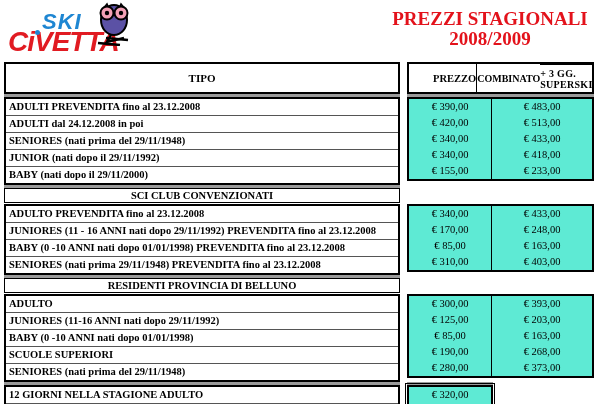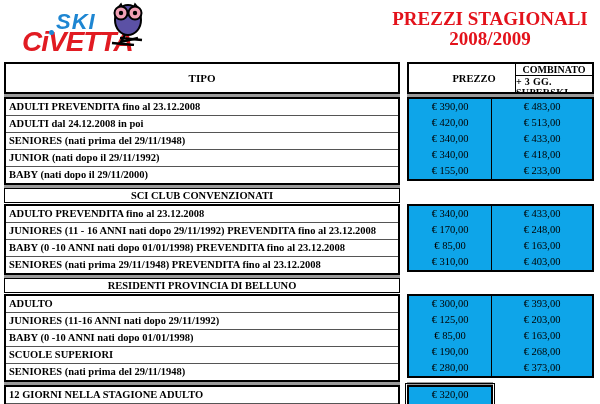--- a/index.html
+++ b/index.html
@@ -1,20 +1,20 @@
 <!DOCTYPE html>
 <html><head>
 <meta charset="utf-8">
 <style>
   html,body{margin:0;padding:0;background:#fff;}
   #page{position:relative;width:600px;height:404px;background:#ffffff;overflow:hidden;
         font-family:"Liberation Serif",serif;color:#000;}
 
   
-  #logo{position:absolute;left:22px;top:2px;width:150px;height:56px;}
+  #logo{position:absolute;left:8px;top:2px;width:150px;height:56px;}
   #logo .ski{position:absolute;left:34px;top:7px;font-family:"Liberation Sans",sans-serif;
              font-weight:bold;font-style:italic;font-size:22px;letter-spacing:1px;color:#1e86d2;}
   #logo .civetta{position:absolute;left:0px;top:24px;font-family:"Liberation Sans",sans-serif;
              font-weight:bold;font-style:italic;font-size:28px;letter-spacing:-1px;color:#e11b22;}
   #logo .i-dot{position:absolute;left:27px;top:28px;width:5px;height:5px;border-radius:50%;
              background:#1e86d2;}
   #logo svg{position:absolute;left:86px;top:0px;}
 
   #title{position:absolute;left:385px;top:9px;width:210px;text-align:center;
          color:#e3121b;font-weight:bold;font-size:19px;line-height:20px;}
@@ -22,37 +22,37 @@
   
   #table{position:absolute;left:4px;top:62px;width:592px;}
   .hdr-row{display:flex;}
   .hdr-left{width:396px;height:32px;border:2px solid #000;box-sizing:border-box;
             display:flex;align-items:center;justify-content:center;
             font-weight:bold;font-size:11px;}
   .hdr-gap{width:7px;}
   .hdr-right{width:187px;height:32px;border:2px solid #000;box-sizing:border-box;display:flex;}
   .hdr-prezzo{width:82px;border-right:1px solid #000;display:flex;align-items:center;
               justify-content:center;font-weight:bold;font-size:10.5px;margin-left:24px;}
-  .hdr-comb{flex:1;display:flex;flex-direction:column;}
+  .hdr-comb{flex:1;display:flex;}
   .hdr-comb .c1{flex:1.4;display:flex;align-items:center;justify-content:center;
                 font-weight:bold;font-size:10px;}
   .hdr-comb .c2{flex:1;border-top:1px solid #000;display:flex;align-items:center;
                 justify-content:center;font-weight:bold;font-size:10px;letter-spacing:.3px;}
 
   .section{display:flex;align-items:flex-start;}
   .band{box-shadow:0 -3px 0 #9b9b9b;}
   .mt3{margin-top:3px;}
   .mt1{margin-top:1px;}
 
   .rows-box{width:396px;border:2px solid #000;box-sizing:border-box;background:#fff;}
   .trow{height:16px;line-height:15px;font-weight:bold;font-size:10.5px;padding-left:3px;
         border-top:1px solid #555;white-space:nowrap;overflow:hidden;}
   .trow:first-child{border-top:none;}
 
-  .price-box{width:187px;border:2px solid #000;box-sizing:border-box;background:#0ea5e9;}
+  .price-box{width:187px;border:2px solid #000;box-sizing:border-box;background:#5eead4;}
   .price-box.narrow{width:86px;outline:1px solid #000;outline-offset:1px;}
   .prow{display:flex;height:16px;line-height:16px;font-size:10.5px;}
   .prezzo-cell{width:82px;text-align:center;}
   .price-box:not(.narrow) .prezzo-cell{border-right:1px solid #000;}
   .combinato-cell{flex:1;text-align:center;}
   .price-box.narrow .prezzo-cell{width:100%;}
 
   .title-box{width:396px;height:15px;border:1px solid #000;box-sizing:border-box;
              text-align:center;font-weight:bold;font-size:10.5px;line-height:13px;}
 </style>

